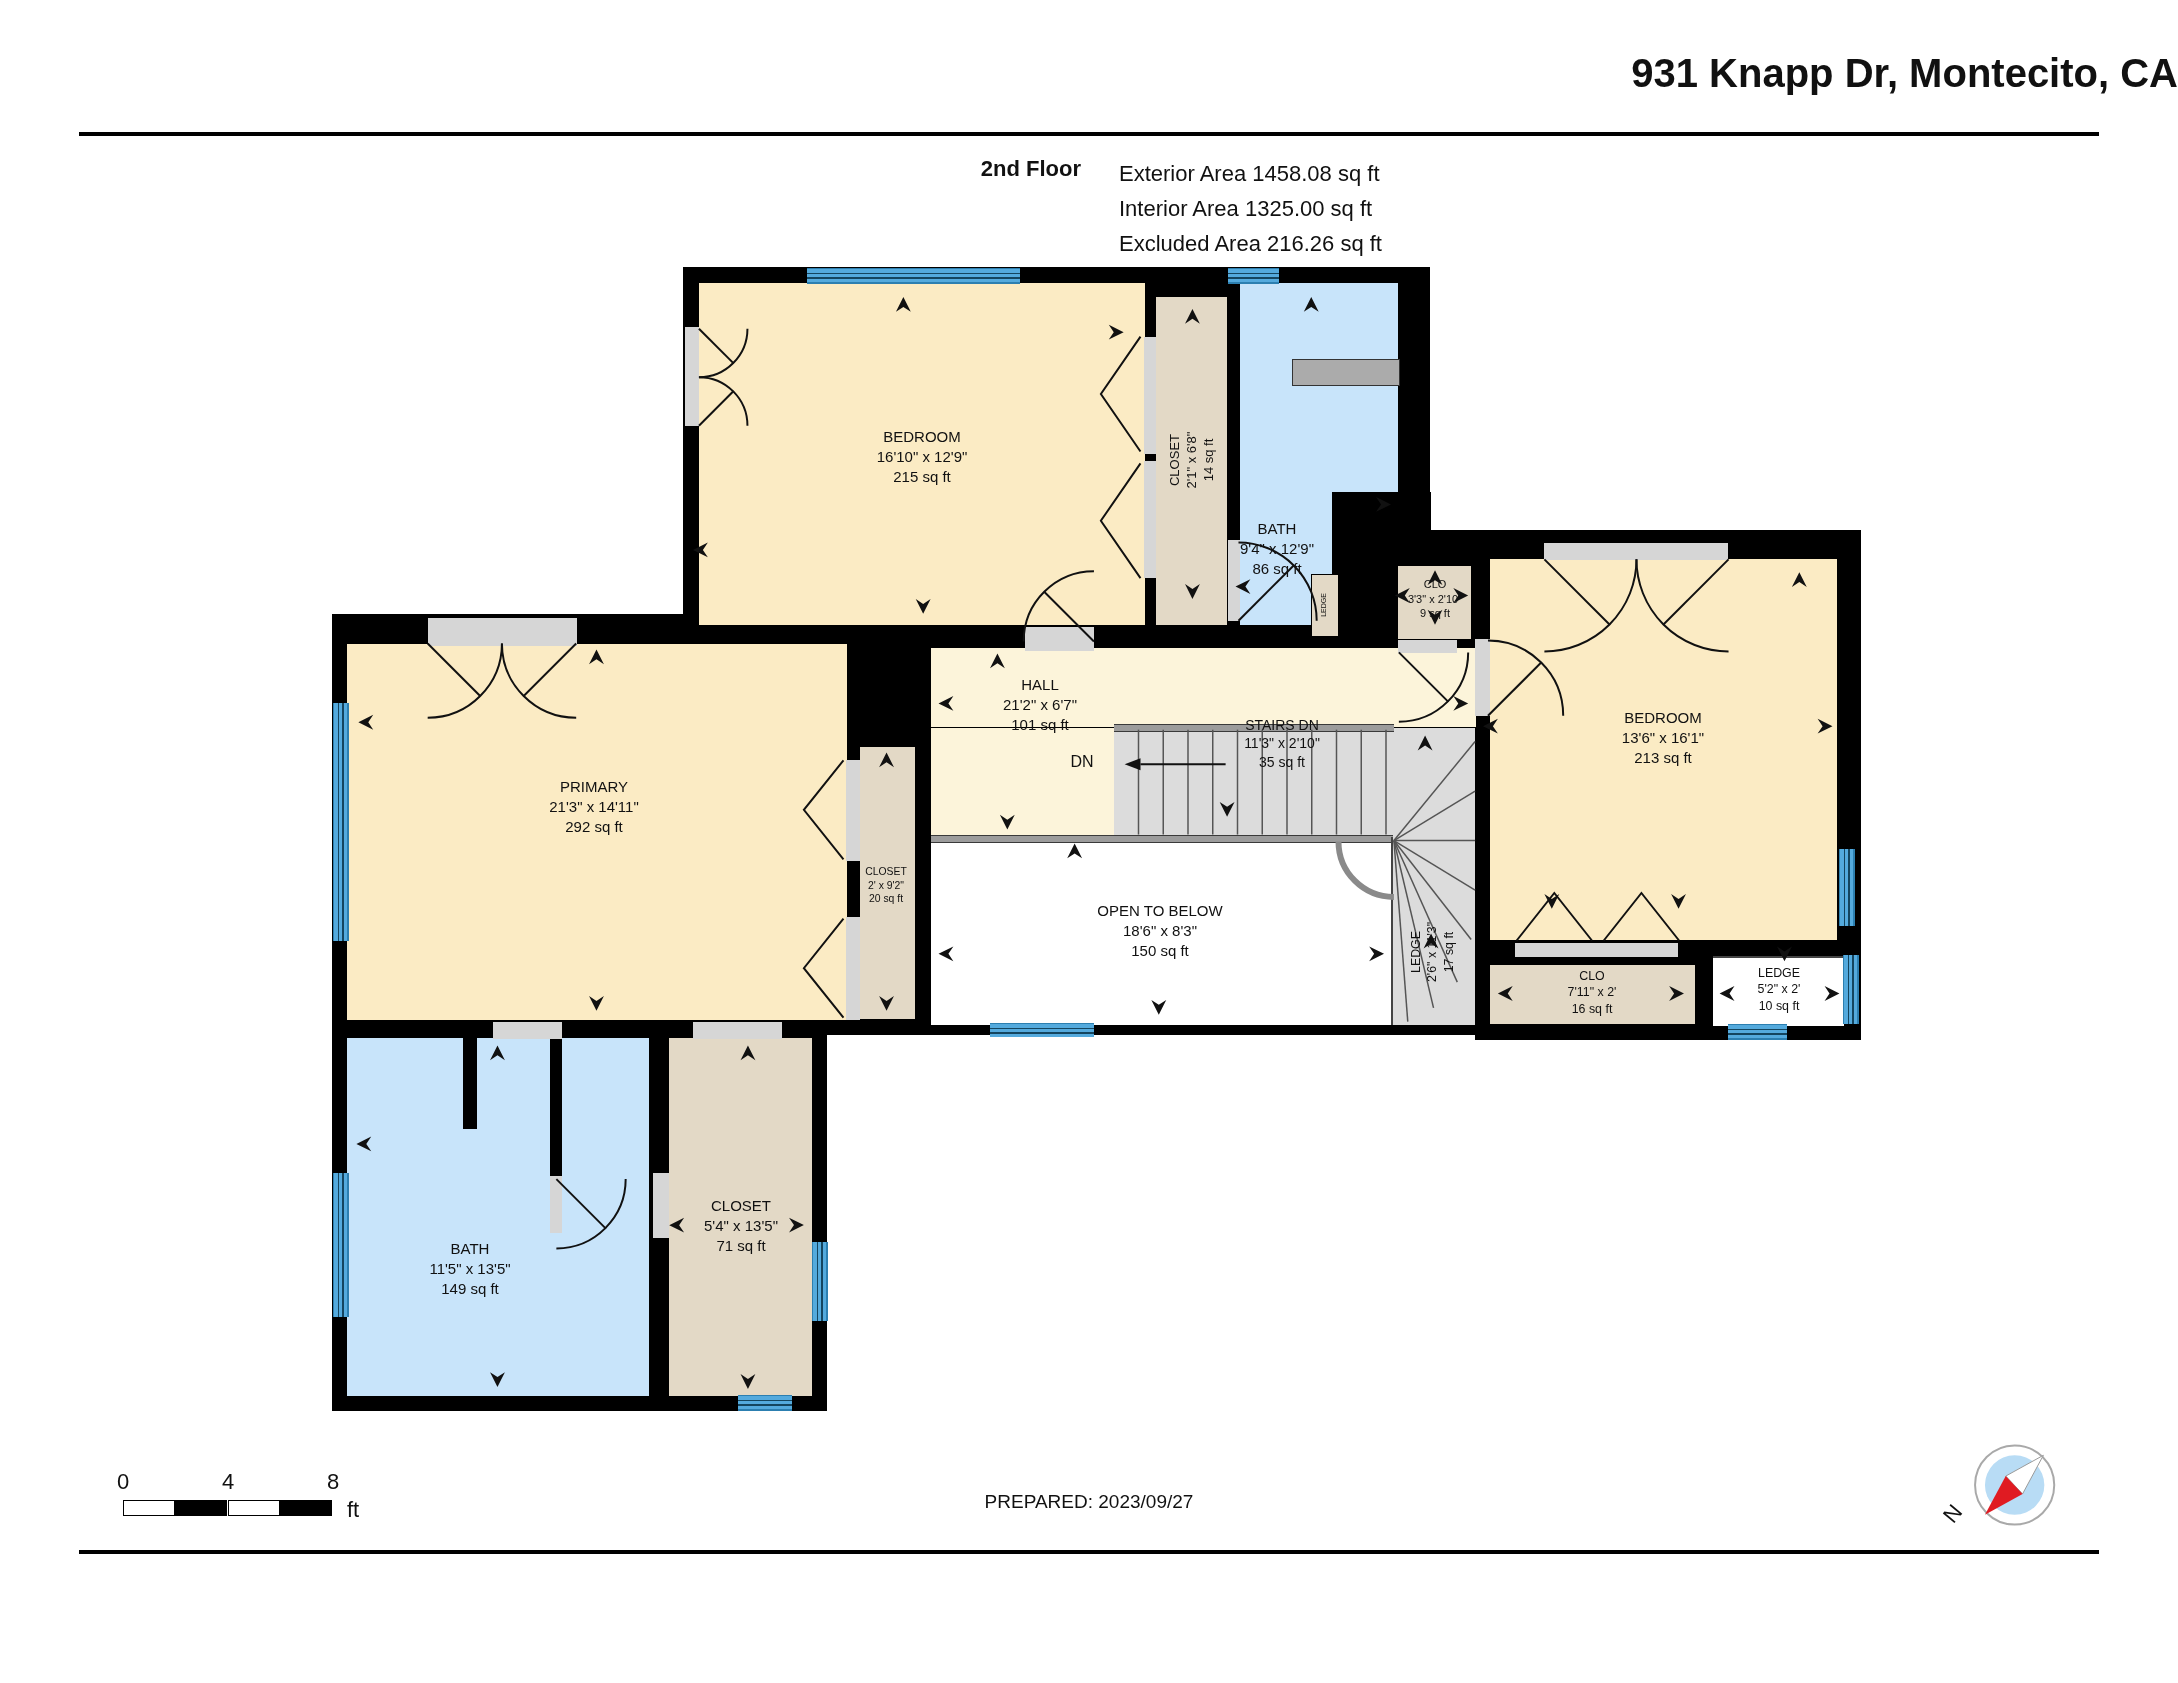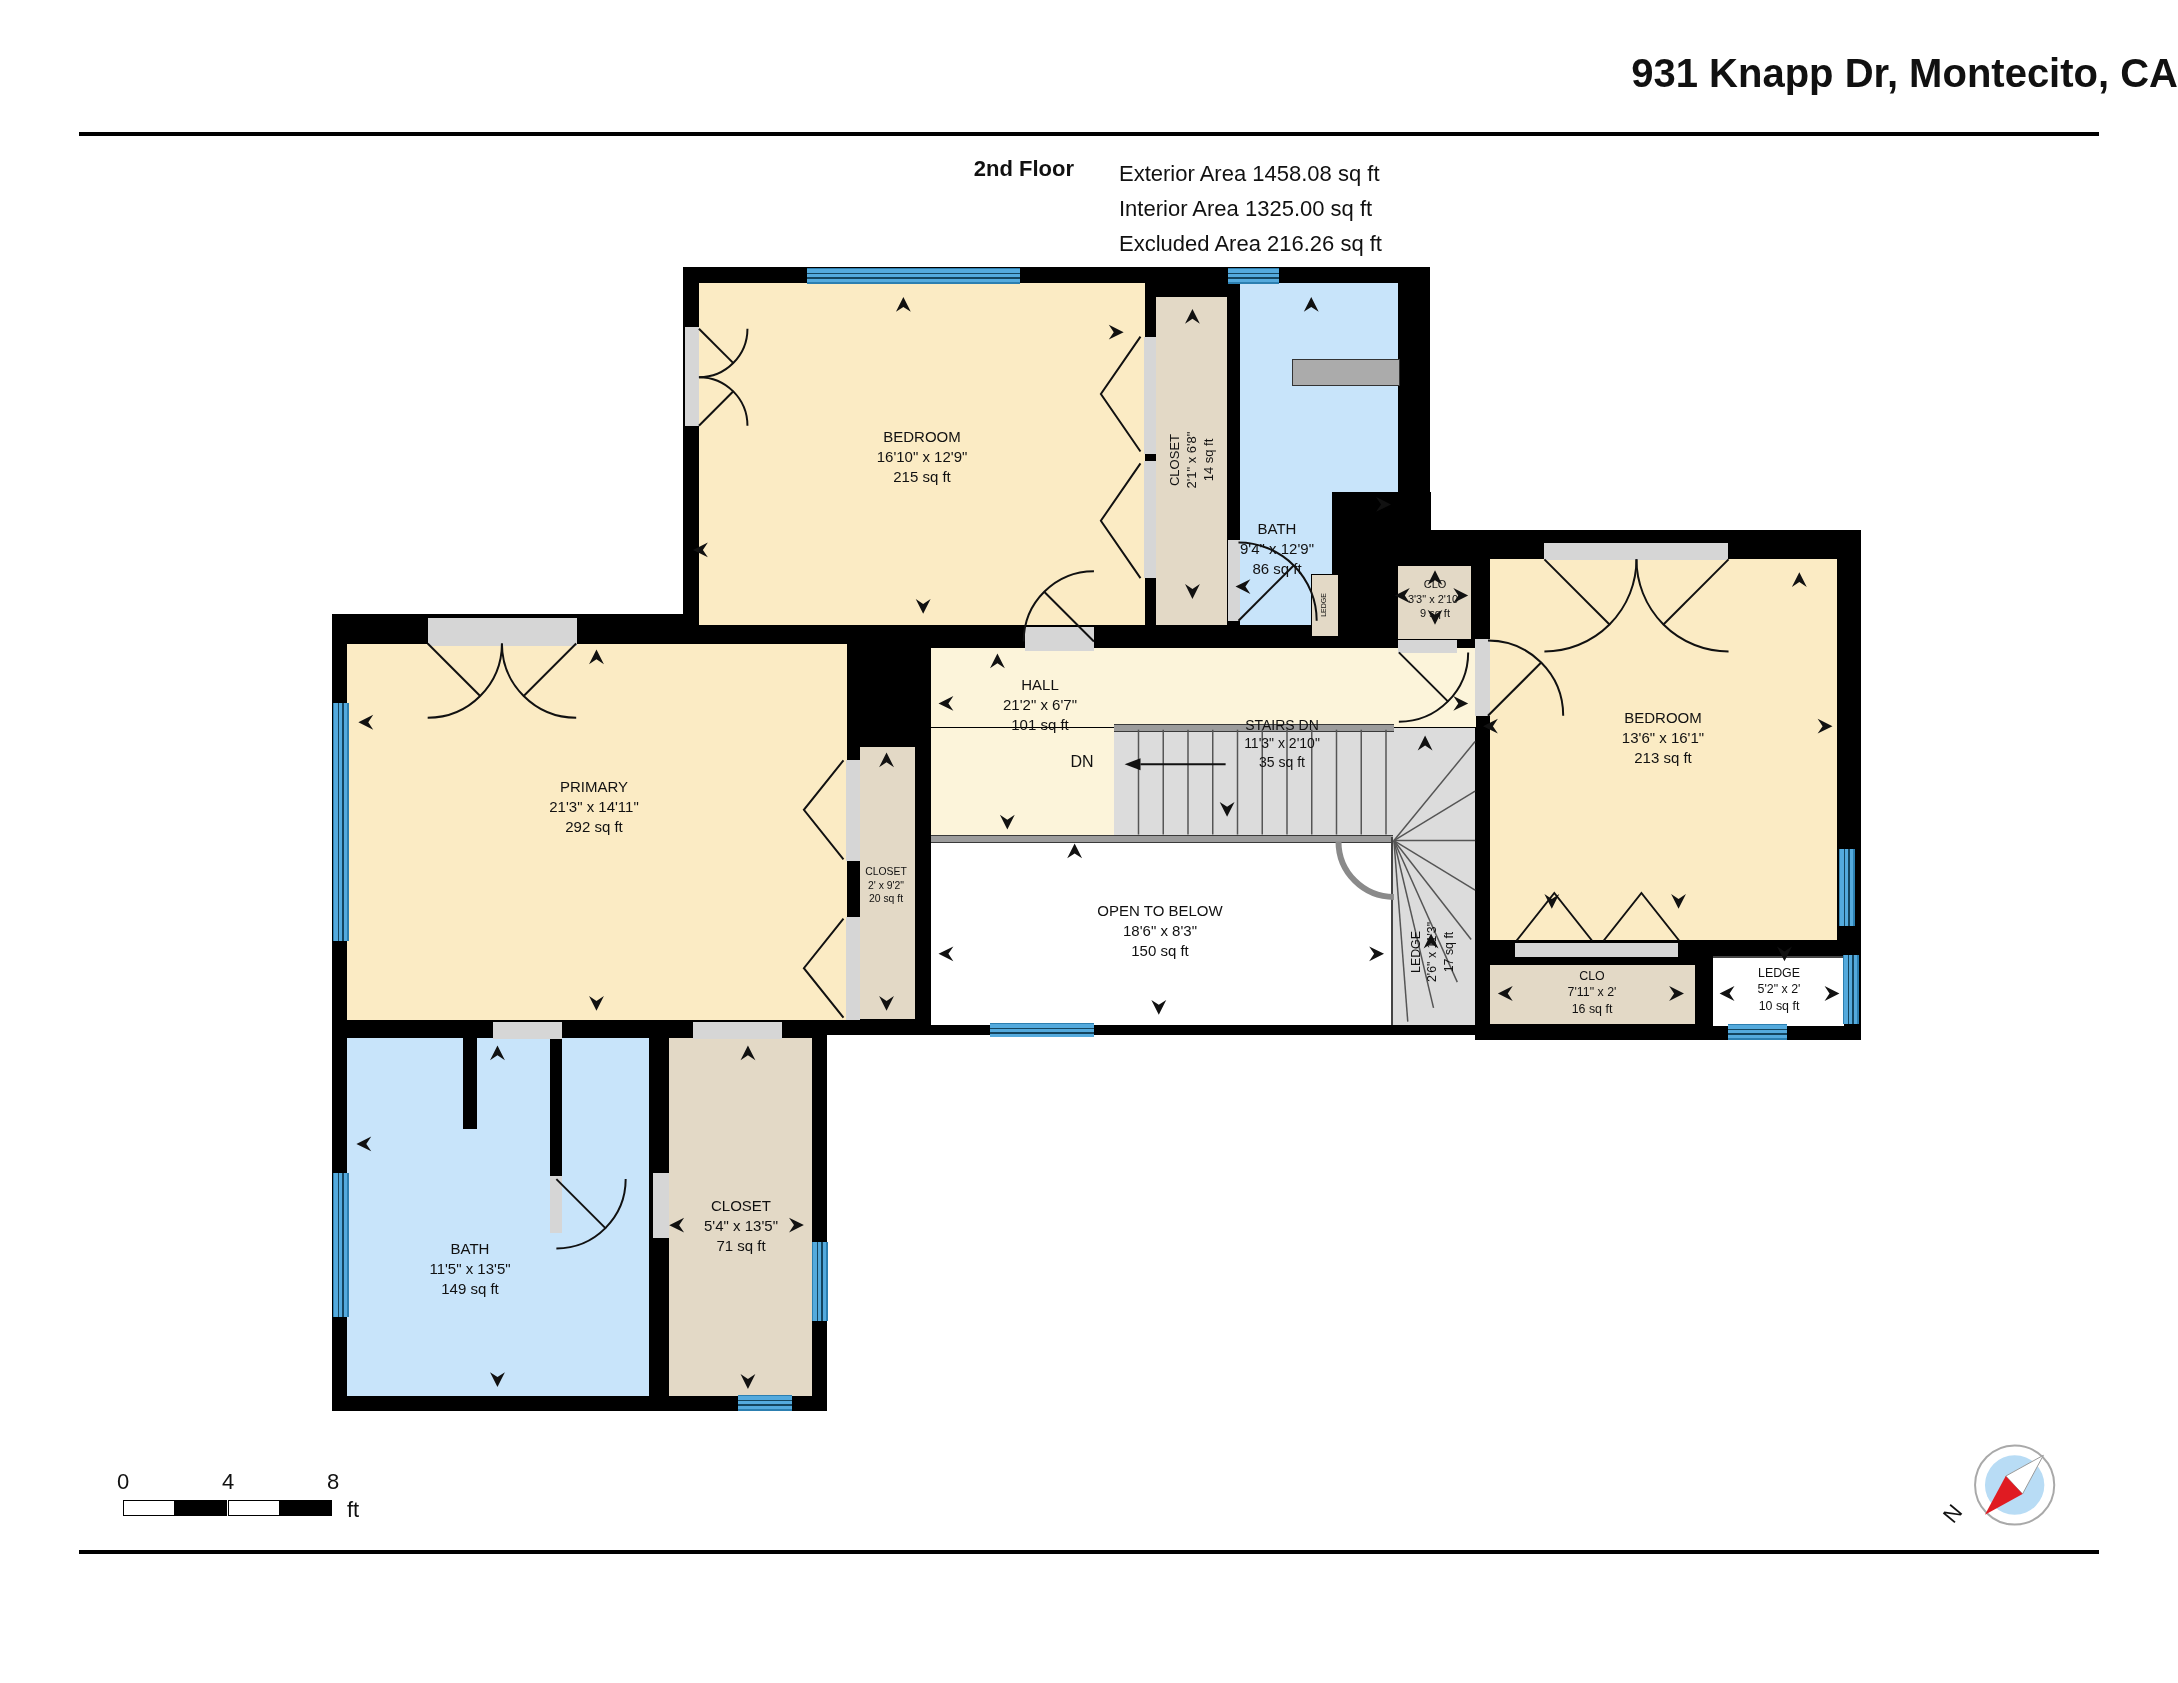--- a/index.html
+++ b/index.html
@@ -11,21 +11,21 @@
   .jamb{position:absolute;background:#D6D6D6;}
   .rail{position:absolute;height:6px;background:#9c9c9c;border-top:1px solid #3a3a3a;border-bottom:1px solid #3a3a3a;}
   .winh{position:absolute;height:16px;background:linear-gradient(to bottom,#2c7fb0 0 1.5px,#54AADD 1.5px 5px,#14455f 5px 6.4px,#54AADD 6.4px 9.4px,#14455f 9.4px 11px,#54AADD 11px 14.4px,#2c7fb0 14.4px 16px);}
   .winv{position:absolute;width:16px;background:linear-gradient(to right,#2c7fb0 0 1.5px,#54AADD 1.5px 5px,#14455f 5px 6.4px,#54AADD 6.4px 9.4px,#14455f 9.4px 11px,#54AADD 11px 14.4px,#2c7fb0 14.4px 16px);}
   .lbl{position:absolute;transform:translate(-50%,-50%);text-align:center;font-size:15px;line-height:1.32;white-space:nowrap;z-index:30;}
   .lbl .ln{display:block;}
   .rot{transform:translate(-50%,-50%) rotate(-90deg);}
   .s13{font-size:13px;}.s12{font-size:12.4px;}.s11{font-size:11px;}.s10{font-size:14px;}
   .hdr-title{position:absolute;left:0;right:0;top:51px;text-align:right;font-size:40px;font-weight:bold;}
   .rule{position:absolute;background:#000;}
-  .floor-label{position:absolute;left:0;top:156px;width:1074px;text-align:right;font-size:22px;font-weight:bold;}
+  .floor-label{position:absolute;left:0;top:156px;width:1074px;text-align:right;font-size:22px;font-weight:bold;padding-left:7px;}
   .stats{position:absolute;left:1119px;top:156px;font-size:22px;line-height:35px;}
   .tick{position:absolute;transform:translateX(-50%);font-size:22px;}
   .seg{position:absolute;top:1500px;width:52px;height:16px;border:1px solid #000;box-sizing:border-box;}
   .prepared{position:absolute;left:0;right:0;top:1491px;text-align:center;font-size:19px;}
   .disclaimer{position:absolute;left:84px;top:1568px;width:2020px;font-size:17px;}
   svg.overlay{position:absolute;left:0;top:0;z-index:20;pointer-events:none;}
 </style>
 </head>
 <body>
 
@@ -300,17 +300,18 @@
   <div class="lbl" style="left:1082px;top:762px;font-size:16px;">DN</div>
 
   <div class="seg" style="left:123px;background:#fff;"></div>
   <div class="seg" style="left:175px;background:#000;"></div>
   <div class="seg" style="left:228px;background:#fff;"></div>
   <div class="seg" style="left:280px;background:#000;"></div>
   <div class="tick" style="left:123px;top:1469px;">0</div>
   <div class="tick" style="left:228px;top:1469px;">4</div>
   <div class="tick" style="left:333px;top:1469px;">8</div>
   <div class="abs" style="left:347px;top:1497px;font-size:22px;">ft</div>
+  <div class="prepared">PREPARED: 2023/09/27</div>
   <div class="abs" style="left:1945px;top:1501px;font-size:22px;transform:rotate(-50deg);">N</div>
   <div class="rule" style="left:79px;top:1550px;width:2020px;height:4px;"></div>
 
 </div>
 
 
 </body></html>

